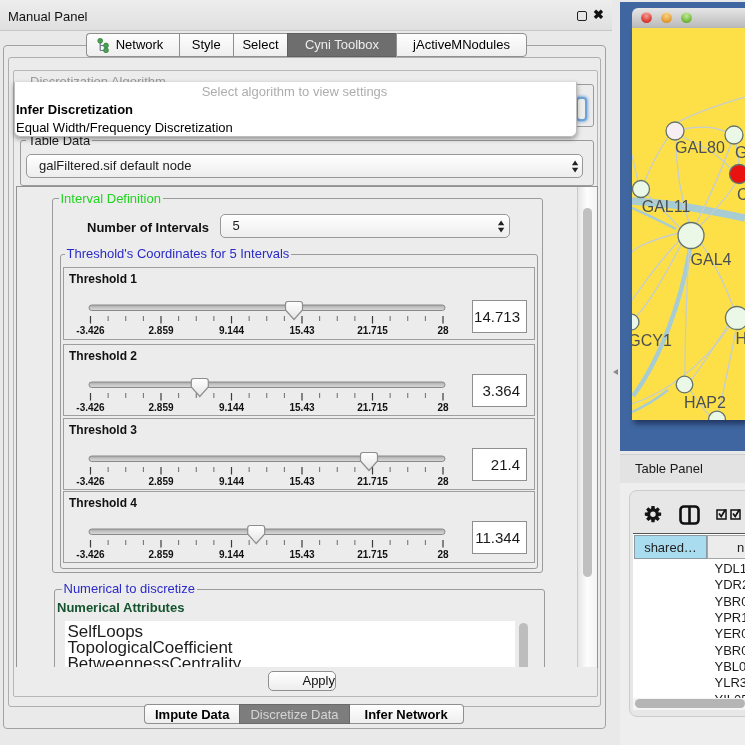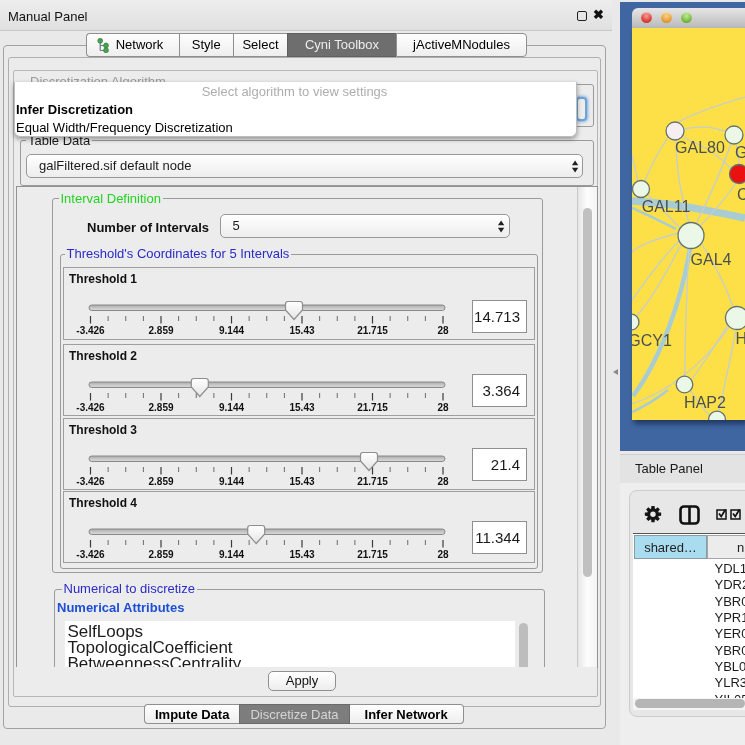--- a/index.html
+++ b/index.html
@@ -160,33 +160,33 @@
       <svg class="abs" style="left:0;top:0;" width="469" height="71">
         <rect x="25" y="37" width="356" height="5.5" rx="2.7" fill="url(#trg)" stroke="#8a8a8a" stroke-width="1"></rect>
         <use href="#tickrow"></use>
         <path d="M186.2,33.5 L198.2,33.5 Q200.7,33.5 200.7,36 L200.7,42 L192.2,51.5 L183.7,42 L183.7,36 Q183.7,33.5 186.2,33.5 Z" fill="url(#thg)" stroke="#8e8e8e" stroke-width="1.2"></path>
       </svg>
       <div class="vbox" style="top:29px;">11.344</div>
     </div>
 
     <div class="groupbox" style="left:37px;top:401.5px;width:489px;height:120px;"></div>
     <div class="glabel" style="left:45px;top:395px;color:#2a2ac8;">Numerical to discretize</div>
-    <div class="abs" style="left:40.5px;top:413px;font-size:13px;font-weight:bold;color:#1d4ed8;">Numerical Attributes</div>
+    <div class="abs" style="left:40.5px;top:413px;font-size:13px;font-weight:bold;color:#14532d;">Numerical Attributes</div>
     <div class="abs" style="left:48.5px;top:434px;width:450px;height:100px;background:#fff;"></div>
     <div class="abs" style="left:51px;top:437px;font-size:17px;color:#1c1c1c;line-height:15.9px;">SelfLoops<br>TopologicalCoefficient<br>BetweennessCentrality</div>
     <div class="abs" style="left:498.5px;top:434px;width:15px;height:100px;background:#ececec;"></div>
     <div class="abs" style="left:502.5px;top:436px;width:9px;height:90px;background:#bdbdbd;border-radius:5px;"></div>
   </div>
 
   <div class="abs" style="left:560px;top:0;width:20px;height:480px;background:linear-gradient(90deg,#e6e6e6,#fdfdfd 45%,#f2f2f2);border-left:1px solid #c9c9c9;"></div>
   <div class="abs" style="left:566px;top:21px;width:9px;height:369px;background:#c0c0c0;border-radius:5px;"></div>
 </div>
 
 <div class="abs" style="left:14px;top:667px;width:583px;height:27px;background:#ececec;"></div>
-<div class="abs" style="left:268px;top:671px;width:68px;height:20px;box-sizing:border-box;border:1px solid #8f8f8f;border-radius:5px;background:linear-gradient(#ffffff,#ededed);font-size:13px;text-align:center;line-height:18px;color:#111;">Apply</div>
+<div class="abs" style="left:268px;top:671px;width:68px;height:20px;box-sizing:border-box;border:1px solid #8f8f8f;border-radius:5px;background:linear-gradient(#ffffff,#ededed);font-size:13px;text-align:right;line-height:18px;color:#111;">Apply</div>
 
 <div class="abs" style="left:144px;top:704px;height:20px;">
   <div class="tabseg" style="height:20px;line-height:20px;font-weight:bold;border:1px solid #8f8f8f;border-right:none;border-radius:4px 0 0 4px;background:linear-gradient(#fefefe,#eeeeee);">Impute Data</div><div class="tabseg" style="height:20px;line-height:20px;border:1px solid #6a6a6a;background:#7d7d7d;color:#d6d6d6;">Discretize Data</div><div class="tabseg" style="height:20px;line-height:20px;font-weight:bold;border:1px solid #8f8f8f;border-left:none;border-radius:0 4px 4px 0;background:linear-gradient(#fefefe,#eeeeee);padding:0 15px;">Infer Network</div>
 </div>
 
 <div class="abs" style="left:14px;top:82px;width:561px;height:54px;background:#fff;border:1px solid #bdbdbd;border-top:none;border-radius:0 0 6px 6px;box-shadow:0 2px 5px rgba(0,0,0,0.4);z-index:50;"></div>
 <div class="abs" style="left:14px;top:84px;width:561px;text-align:center;font-size:13px;color:#adadad;z-index:51;">Select algorithm to view settings</div>
 <div class="abs" style="left:16px;top:102px;font-size:13px;font-weight:bold;color:#000;z-index:51;">Infer Discretization</div>
 <div class="abs" style="left:16px;top:119.5px;font-size:13px;color:#000;z-index:51;">Equal Width/Frequency Discretization</div>
 

